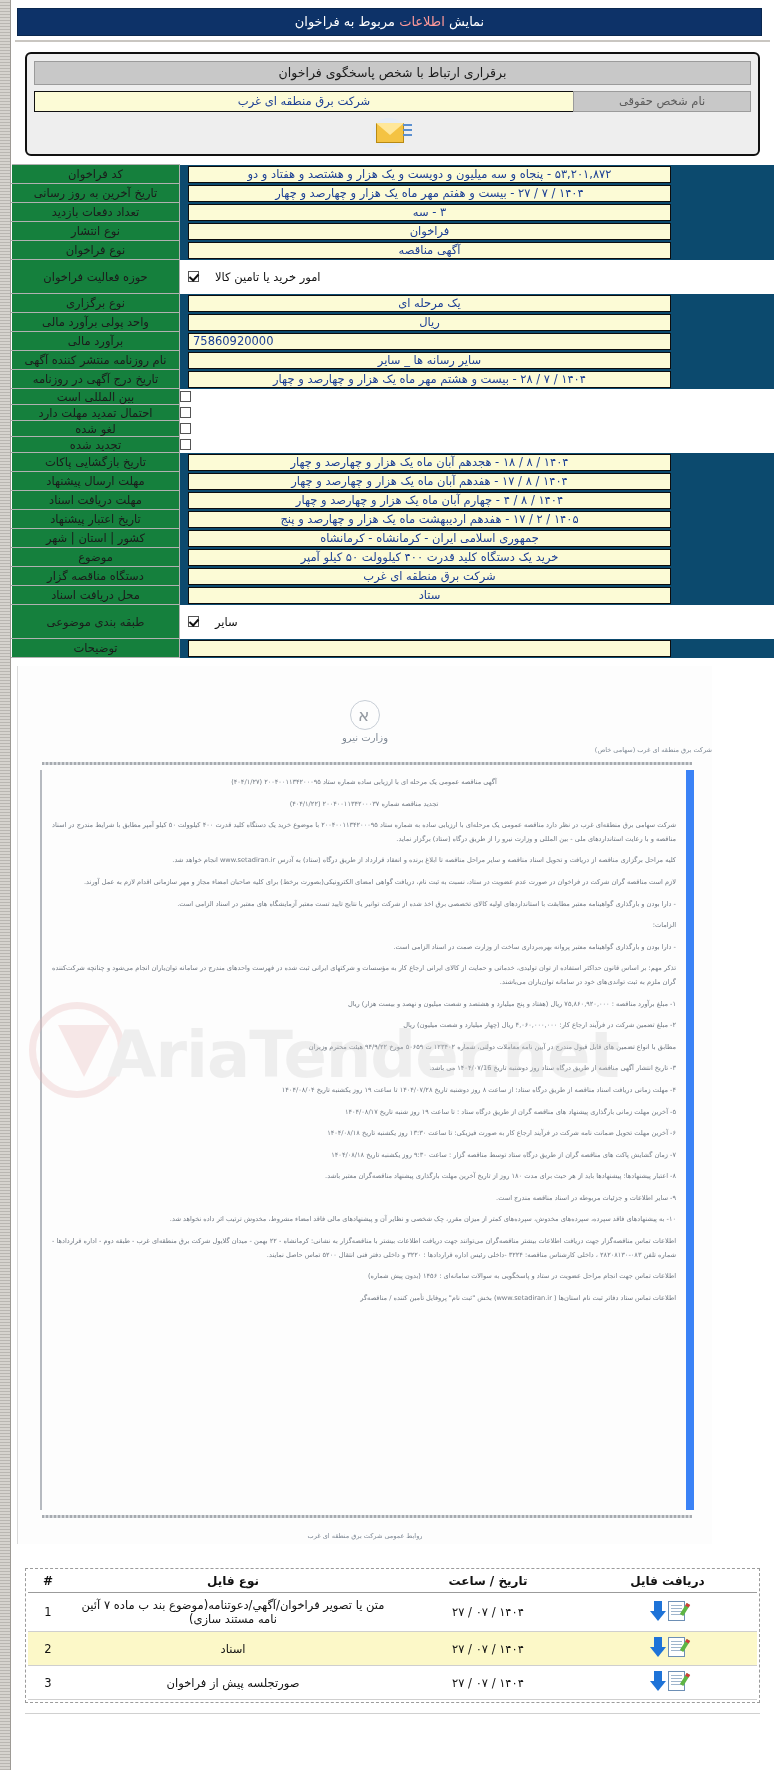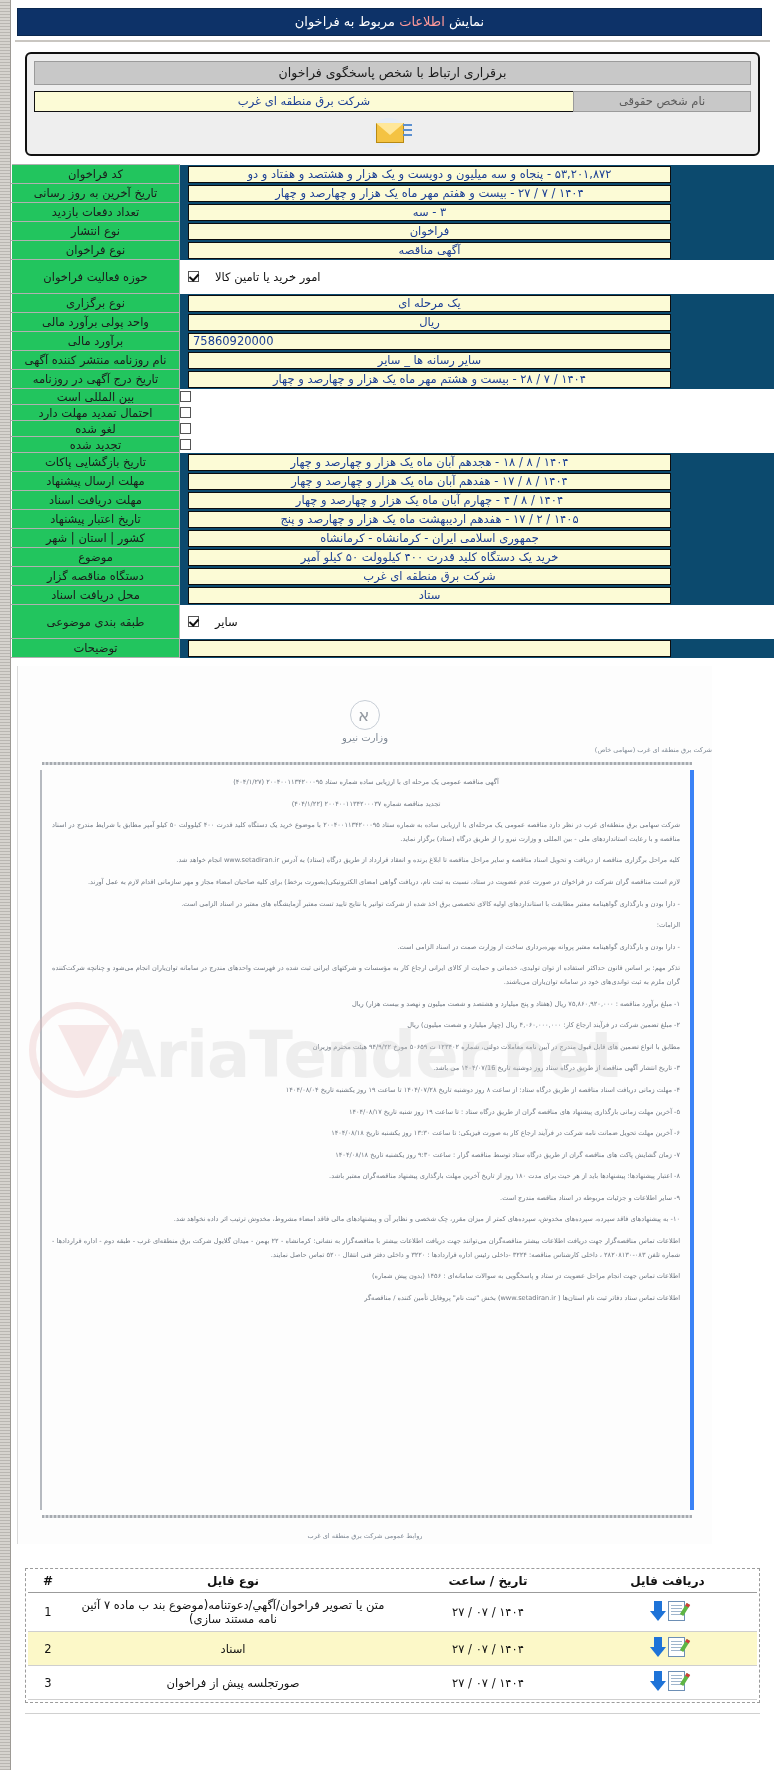--- a/index.html
+++ b/index.html
@@ -132,21 +132,21 @@
   
   .info-table {
     margin: 8px 0 0 0;
     width: 763px;
     border-collapse: collapse;
     table-layout: fixed;
   }
   .info-table td { padding: 0; vertical-align: middle; }
   .lbl {
     width: 168px;
-    background: #22c55e;
+    background: #15803d;
     border: 1px solid #b1b1b1;
     border-left-color: #ffffff;
     color: #1b1b1b;
     font-size: 11.5px;
     text-align: center;
     height: 19px;
     line-height: 17px;
   }
   .val-cell { padding: 0 !important; background: #0c4a6e; margin-left: 20px; }
   .val-box {
@@ -255,21 +255,21 @@
   .doc-rule-top {
     position: absolute; top: 96px; left: 24px; right: 20px;
     height: 3px;
     background: repeating-linear-gradient(90deg,#8a8f96 0 2px, #c5c9ce 2px 4px);
     opacity: .75;
   }
   .doc-body {
     position: absolute;
     top: 104px; left: 22px; right: 18px; bottom: 34px;
     border-left: 2px solid #b6bac0;
-    border-right: 4px solid #3b82f6;
+    border-right: 8px solid #3b82f6;
     padding: 6px 10px 0 10px;
     color: #6f7781;
     font-size: 6.6px;
     line-height: 13.6px;
     text-align: justify;
   }
   .doc-body p { margin: 0 0 8px 0; }
   .doc-body p.ctr { text-align: center; }
   .doc-rule-bot {
     position: absolute; bottom: 26px; left: 24px; right: 20px;

